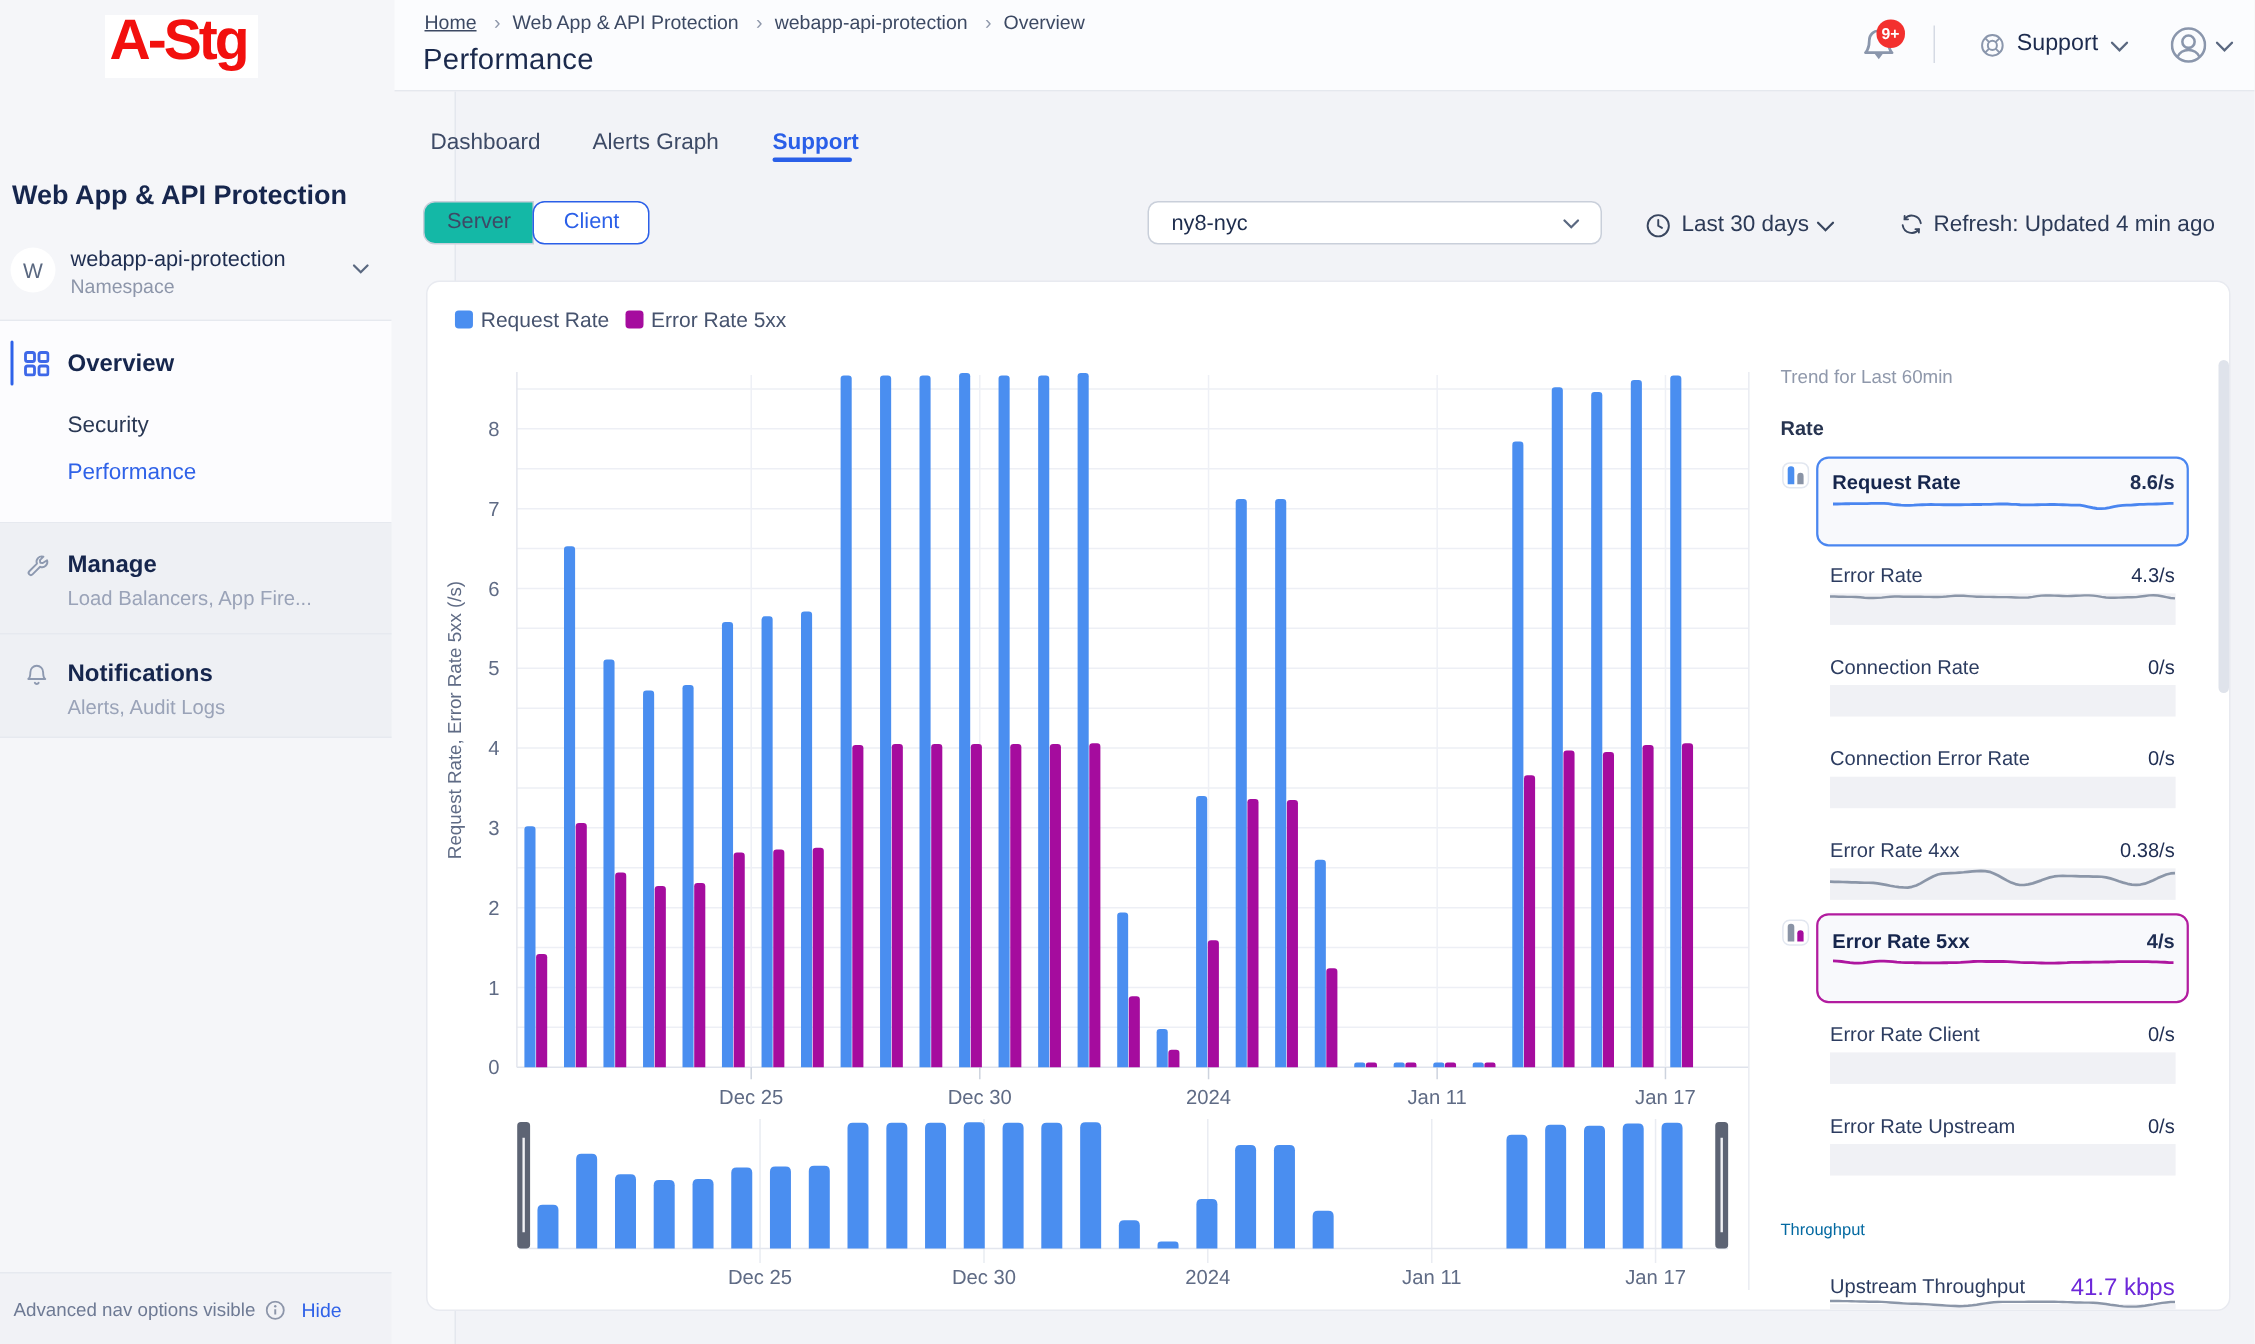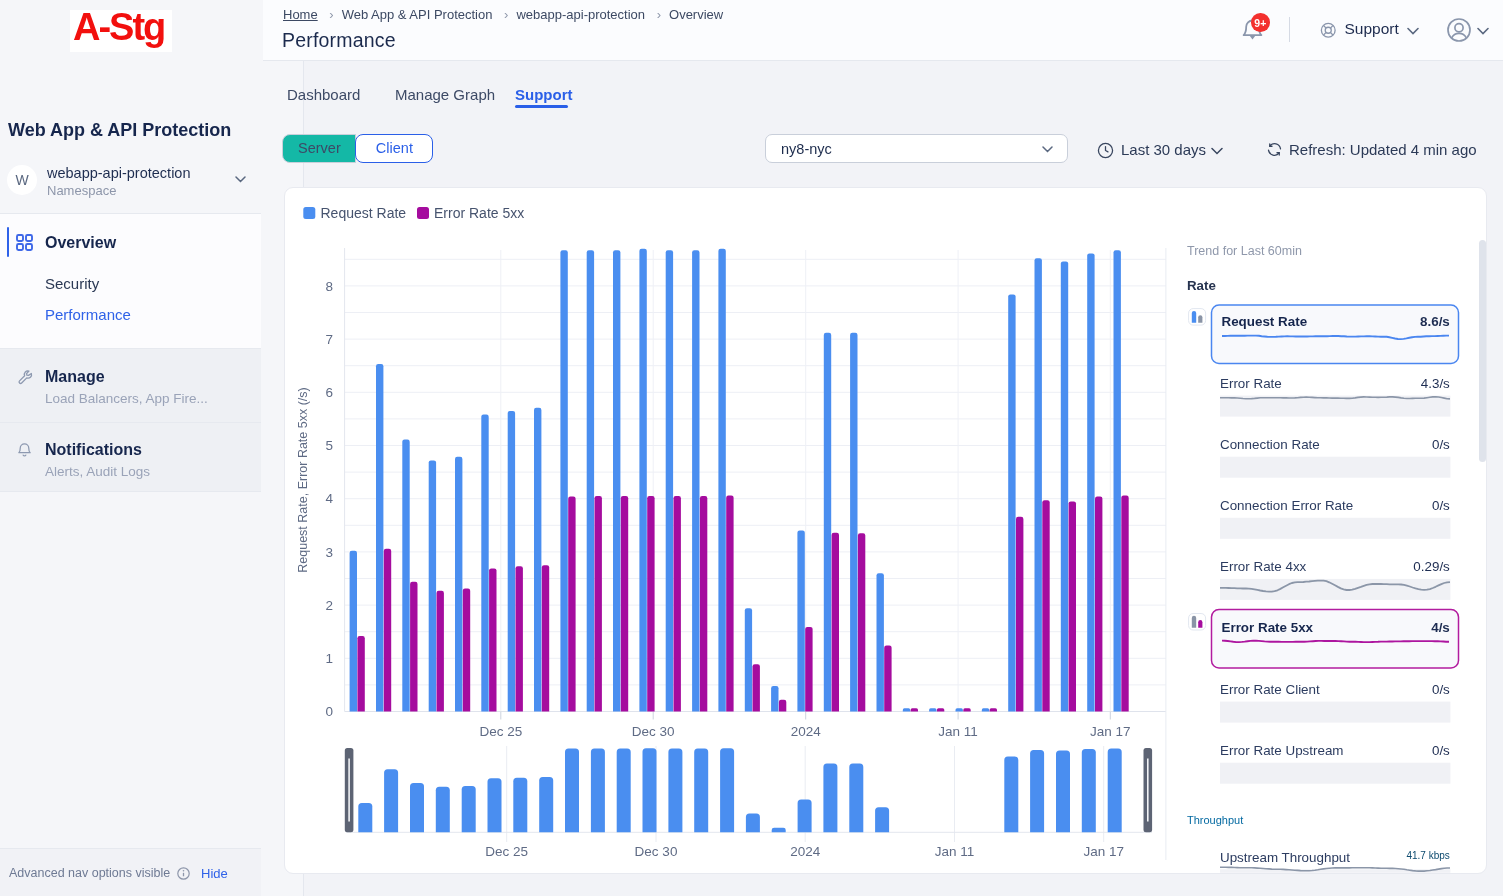--- a/index.html
+++ b/index.html
@@ -99,21 +99,21 @@
 <svg class="abs" style="left:1447px;top:18px" width="24" height="24" viewBox="0 0 24 24">
   <circle cx="12" cy="12" r="11" fill="none" stroke="#8a96ac" stroke-width="1.7"></circle>
   <circle cx="12" cy="9.8" r="4.1" fill="none" stroke="#8a96ac" stroke-width="1.7"></circle>
   <path d="M4.6 20a8.2 8.2 0 0 1 14.8 0" fill="none" stroke="#8a96ac" stroke-width="1.7"></path>
 </svg>
 <svg class="abs" style="left:1477px;top:27px" width="12" height="8" viewBox="0 0 12 8">
     <path d="M1 1.5 L6 6.5 L11 1.5" fill="none" stroke="#5a6880" stroke-width="1.6" stroke-linecap="round"></path>
   </svg>
 
 <div class="abs" style="left:287px;top:86px;font-size:15px;color:#3d4a66">Dashboard</div>
-<div class="abs" style="left:395px;top:86px;font-size:15px;color:#3d4a66">Manage Graph</div>
+<div class="abs" style="left:395px;top:86px;font-size:15px;color:#3d4a66">Alerts Graph</div>
 <div class="abs" style="left:515px;top:86px;font-size:15px;font-weight:700;color:#2a5fe8">Support</div>
 <div class="abs" style="left:514.5px;top:104.5px;width:53px;height:3px;background:#2a5fe8;border-radius:2px"></div>
 
 <div class="abs" style="left:282.4px;top:133.8px;width:150.2px;height:29.4px">
   <div class="abs" style="left:0;top:0;width:74px;height:29.4px;background:#14b8a6;border:1px solid #c9cfda;border-radius:8px 0 0 8px;display:flex;align-items:center;justify-content:center;font-size:14.5px;color:#3d4a66">Server</div>
   <div class="abs" style="left:73px;top:0;width:78px;height:29.4px;background:#fff;border:1.8px solid #2a5fe8;border-radius:8px;display:flex;align-items:center;justify-content:center;font-size:14.5px;font-weight:400;color:#2a5fe8">Client</div>
 </div>
 <div class="abs" style="left:765px;top:133.8px;width:303px;height:29.4px;background:#fff;border:1px solid #c9cfda;border-radius:7px">
   <div class="abs" style="left:15px;top:6px;font-size:14.5px;color:#1d2c4d">ny8-nyc</div>
   <svg class="abs" style="right:14px;top:11px" width="11" height="7" viewBox="0 0 11 7">
@@ -319,24 +319,24 @@
 <div style="position:absolute;left:1187px;top:277.5px;font-size:13.3px;font-weight:700;color:#273450">Rate</div>
 <div style="position:absolute;left:1221.5px;top:314.4px;font-size:13.4px;font-weight:700;color:#16264d">Request Rate</div>
 <div style="position:absolute;right:53.2px;top:314.4px;font-size:13.4px;font-weight:700;color:#1e2d52">8.6/s</div>
 <div style="position:absolute;left:1220px;top:376.0px;font-size:13.4px;font-weight:400;color:#2c3c60">Error Rate</div>
 <div style="position:absolute;right:53.2px;top:376.0px;font-size:13.4px;font-weight:400;color:#1e2d52">4.3/s</div>
 <div style="position:absolute;left:1220px;top:437.1px;font-size:13.4px;font-weight:400;color:#2c3c60">Connection Rate</div>
 <div style="position:absolute;right:53.2px;top:437.1px;font-size:13.4px;font-weight:400;color:#1e2d52">0/s</div>
 <div style="position:absolute;left:1220px;top:498.2px;font-size:13.4px;font-weight:400;color:#2c3c60">Connection Error Rate</div>
 <div style="position:absolute;right:53.2px;top:498.2px;font-size:13.4px;font-weight:400;color:#1e2d52">0/s</div>
 <div style="position:absolute;left:1220px;top:559.3px;font-size:13.4px;font-weight:400;color:#2c3c60">Error Rate 4xx</div>
-<div style="position:absolute;right:53.2px;top:559.3px;font-size:13.4px;font-weight:400;color:#1e2d52">0.29/s</div>
+<div style="position:absolute;right:53.2px;top:559.3px;font-size:13.4px;font-weight:400;color:#1e2d52">0.38/s</div>
 <div style="position:absolute;left:1221.5px;top:619.6px;font-size:13.4px;font-weight:700;color:#16264d">Error Rate 5xx</div>
 <div style="position:absolute;right:53.2px;top:619.6px;font-size:13.4px;font-weight:700;color:#1e2d52">4/s</div>
 <div style="position:absolute;left:1220px;top:682.0px;font-size:13.4px;font-weight:400;color:#2c3c60">Error Rate Client</div>
 <div style="position:absolute;right:53.2px;top:682.0px;font-size:13.4px;font-weight:400;color:#1e2d52">0/s</div>
 <div style="position:absolute;left:1220px;top:743.1px;font-size:13.4px;font-weight:400;color:#2c3c60">Error Rate Upstream</div>
 <div style="position:absolute;right:53.2px;top:743.1px;font-size:13.4px;font-weight:400;color:#1e2d52">0/s</div>
 <div style="position:absolute;left:1187px;top:814px;font-size:11px;font-weight:400;color:#0369a1">Throughput</div>
 <div style="position:absolute;left:1220px;top:849.7px;font-size:13.4px;font-weight:400;color:#2c3c60">Upstream Throughput</div>
-<div style="position:absolute;right:53.2px;top:849.7px;font-size:10px;font-weight:400;color:#0c4a6e">41.7 kbps</div>
+<div style="position:absolute;right:53.2px;top:849.7px;font-size:16px;font-weight:400;color:#6d28d9">41.7 kbps</div>
 
 <div class="abs" style="left:1478.8px;top:240px;width:7.6px;height:222px;background:#dfe3eb;border-radius:4px"></div>
 
 </body></html>

